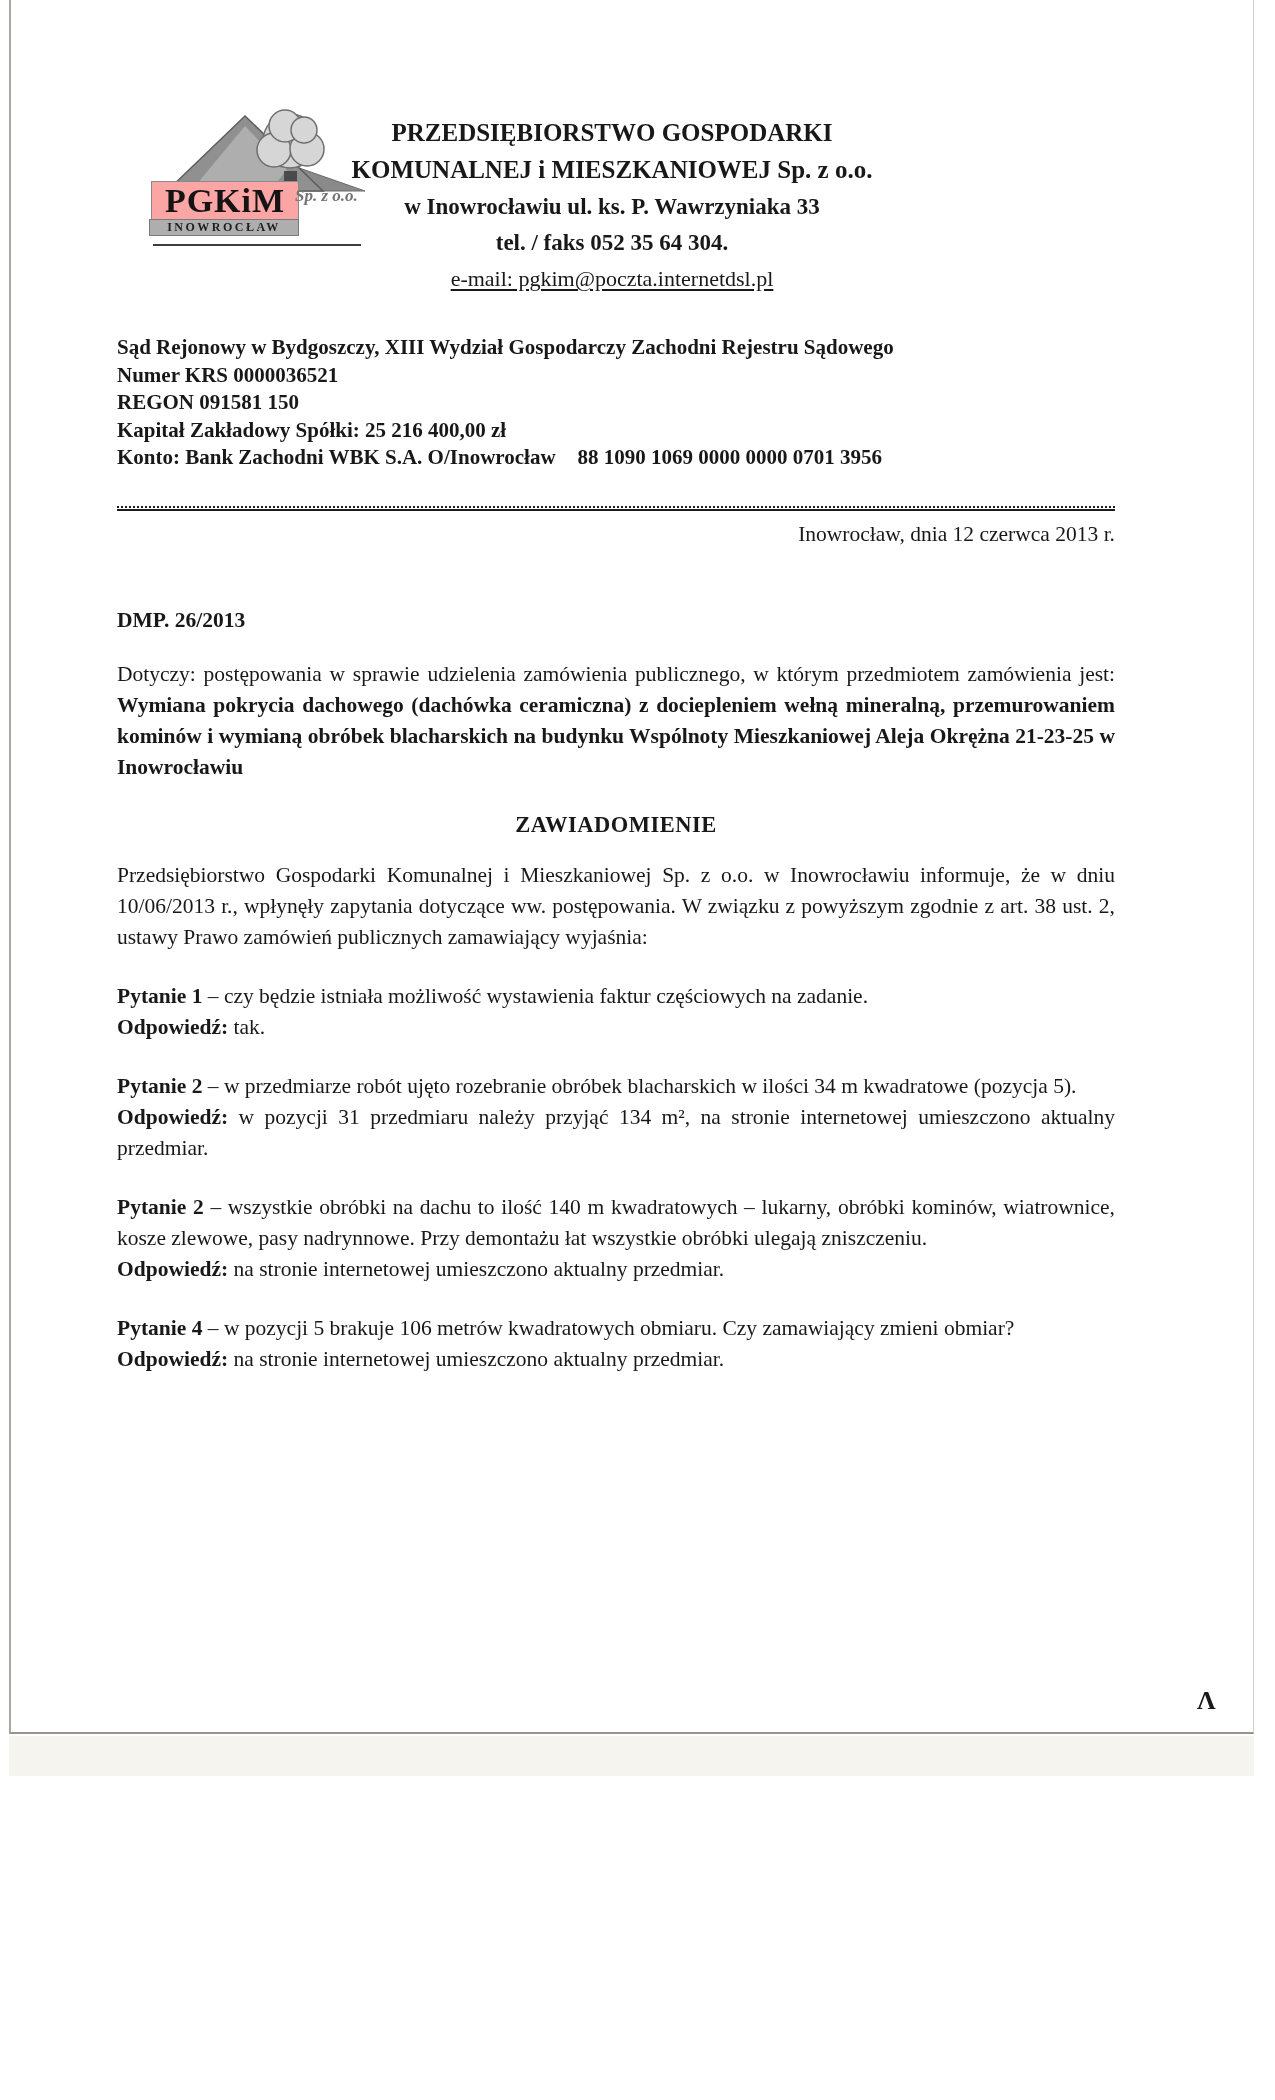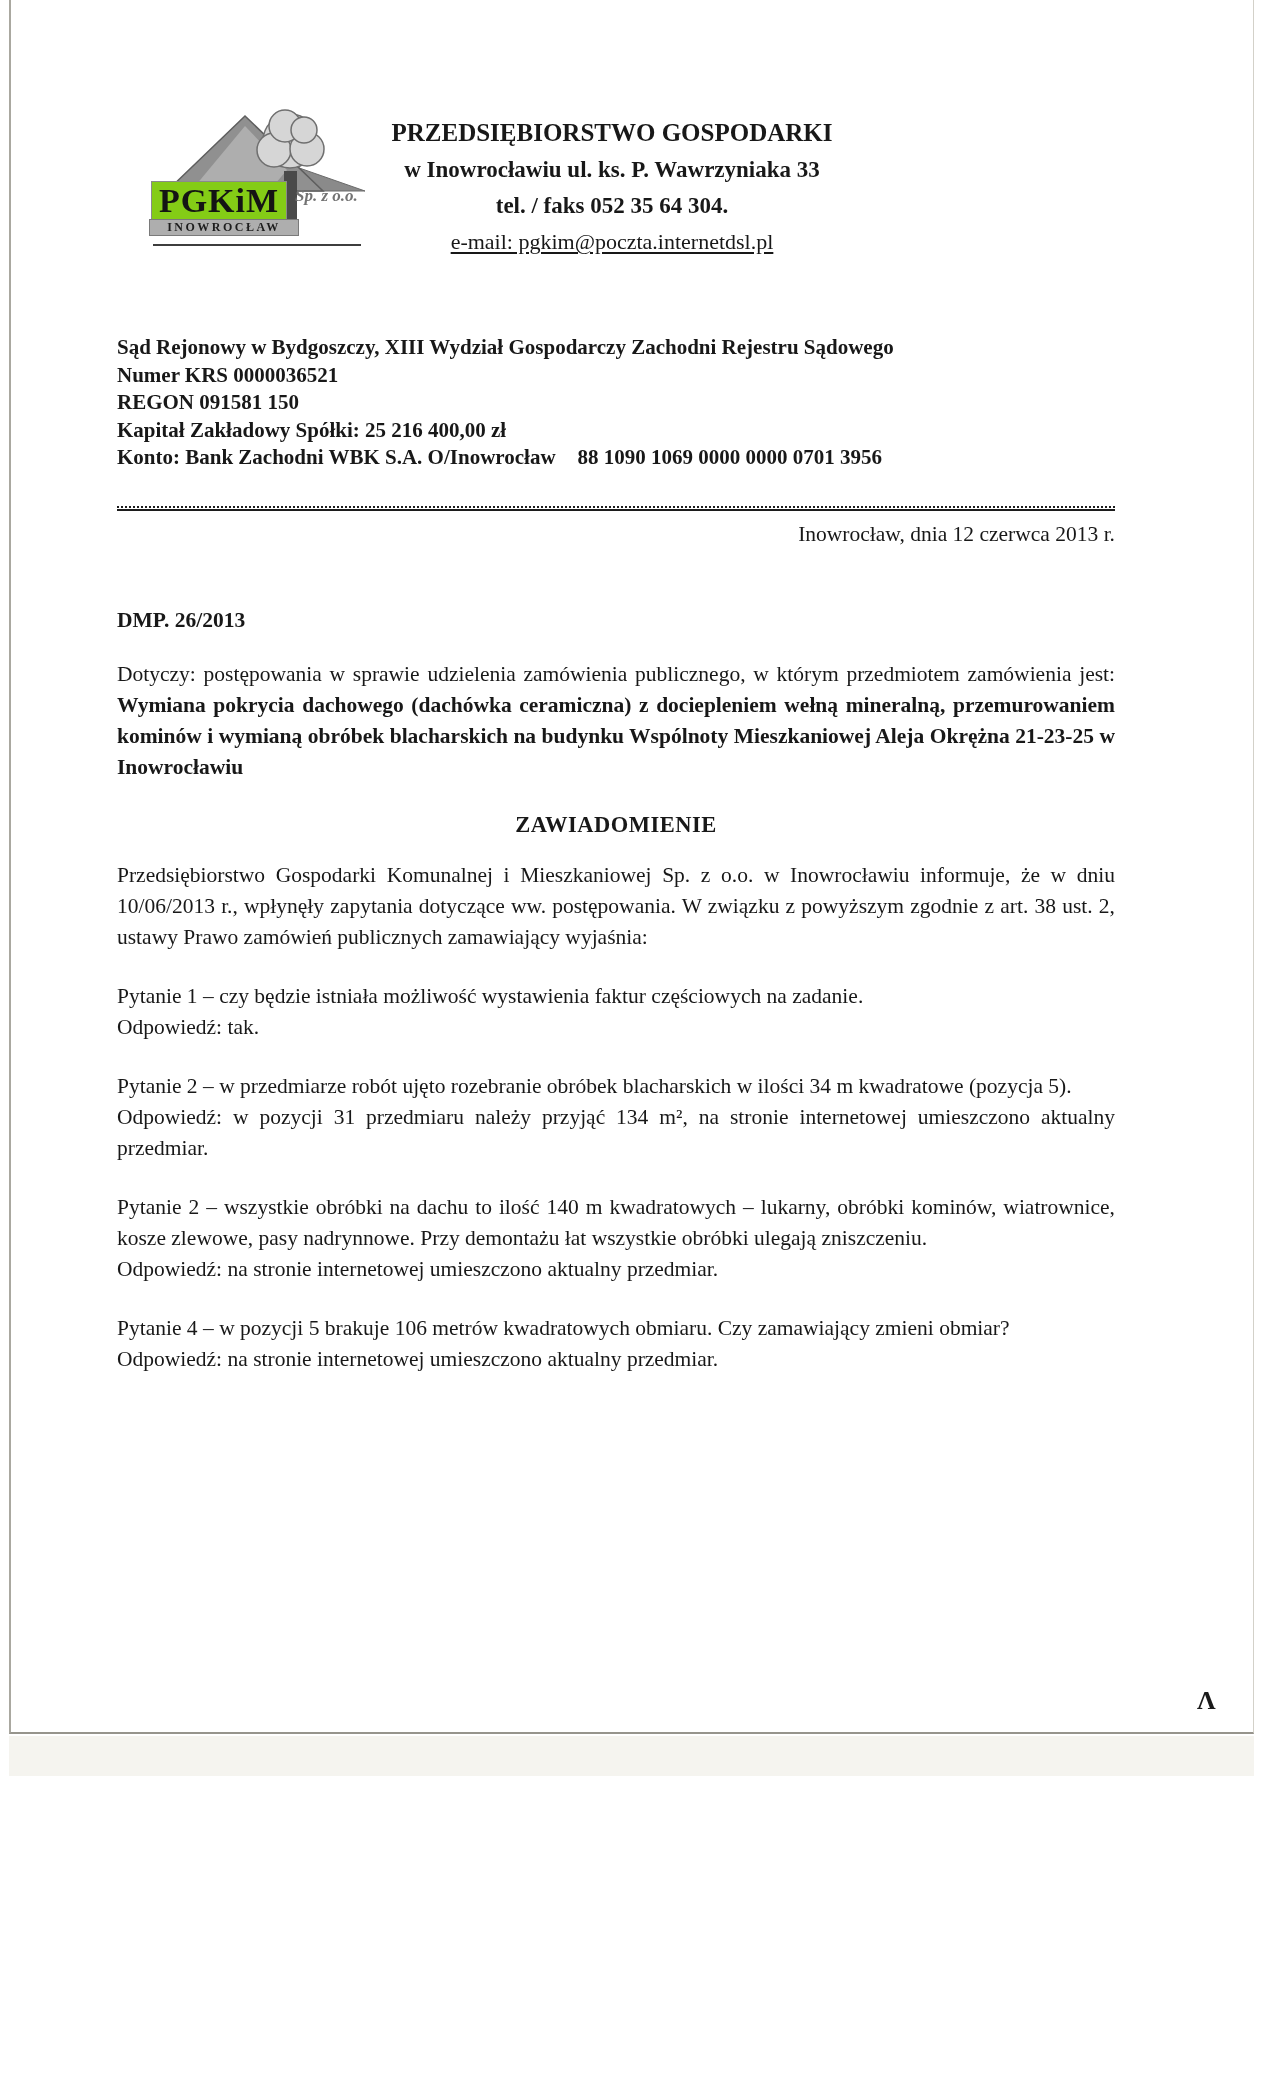--- a/index.html
+++ b/index.html
@@ -26,22 +26,22 @@
     width:1245px; height:40px;
     background:#f5f4ef;
   }
 
   
   .letterhead { position:relative; height:218px; margin-top:86px; }
 
   .logo-wrap { position:absolute; left:30px; top:0; width:230px; height:162px; }
   .logo-wrap svg { position:absolute; left:0; top:0; }
   .logo-name-box {
-    position:absolute; left:4px; top:95px; width:136px; height:40px;
-    background:#84cc16; border:1px solid #8a8a8a;
+    position:absolute; left:4px; top:95px; width:148px; height:40px;
+    background:#fca5a5; border:1px solid #8a8a8a;
     display:flex; align-items:center; justify-content:center;
     font-weight:bold; font-size:34px; letter-spacing:1px; color:#141414;
   }
   .logo-banner {
     position:absolute; left:2px; top:133px; width:150px; height:17px;
     background:#aeaeae; border:1px solid #7a7a7a;
     display:flex; align-items:center; justify-content:center;
     font-weight:bold; font-size:12px; letter-spacing:2.5px; color:#1d1d1d;
   }
   .logo-suffix {
@@ -67,21 +67,21 @@
   .dateline { margin-top:8px; text-align:right; font-size:21.5px; line-height:30px; }
 
   
   .refnum { margin-top:56px; font-weight:bold; font-size:21.5px; line-height:30px; }
   .para { font-size:21.5px; line-height:31px; text-align:justify; }
   .subject { margin-top:24px; }
   .bold-part { font-weight:bold; }
   .notice-title { margin-top:26px; text-align:center; font-weight:bold; font-size:22.5px; letter-spacing:0.5px; line-height:31px; }
   .intro { margin-top:20px; }
   .qa-block { margin-top:28px; }
-  .q-label, .a-label { font-weight:normal; }
+  .q-label, .a-label { font-weight:bold; }
 
   .corner-mark {
     position:absolute; left:1197px; top:1686px;
     font-size:26px; font-weight:bold; color:#1a1a1a;
   }
 </style>
 </head>
 <body>
 
 <div class="scan">
@@ -103,20 +103,21 @@
           </g>
         </svg>
         <div class="logo-name-box">PGKiM</div>
         <div class="logo-banner">INOWROCŁAW</div>
         <div class="logo-suffix">Sp. z o.o.</div>
         <div class="logo-rule"></div>
       </div>
 
       <div class="company">
         <div class="co1">PRZEDSIĘBIORSTWO GOSPODARKI</div>
+        <div class="co2">KOMUNALNEJ i MIESZKANIOWEJ Sp. z o.o.</div>
         <div class="co3">w Inowrocławiu ul. ks. P. Wawrzyniaka 33</div>
         <div class="co4">tel. / faks 052 35 64 304.</div>
         <div class="co5">e-mail: pgkim@poczta.internetdsl.pl</div>
       </div>
     </div>
 
     <div class="registration">
       <div>Sąd Rejonowy w Bydgoszczy, XIII Wydział Gospodarczy Zachodni Rejestru Sądowego</div>
       <div>Numer KRS 0000036521</div>
       <div>REGON 091581 150</div>

